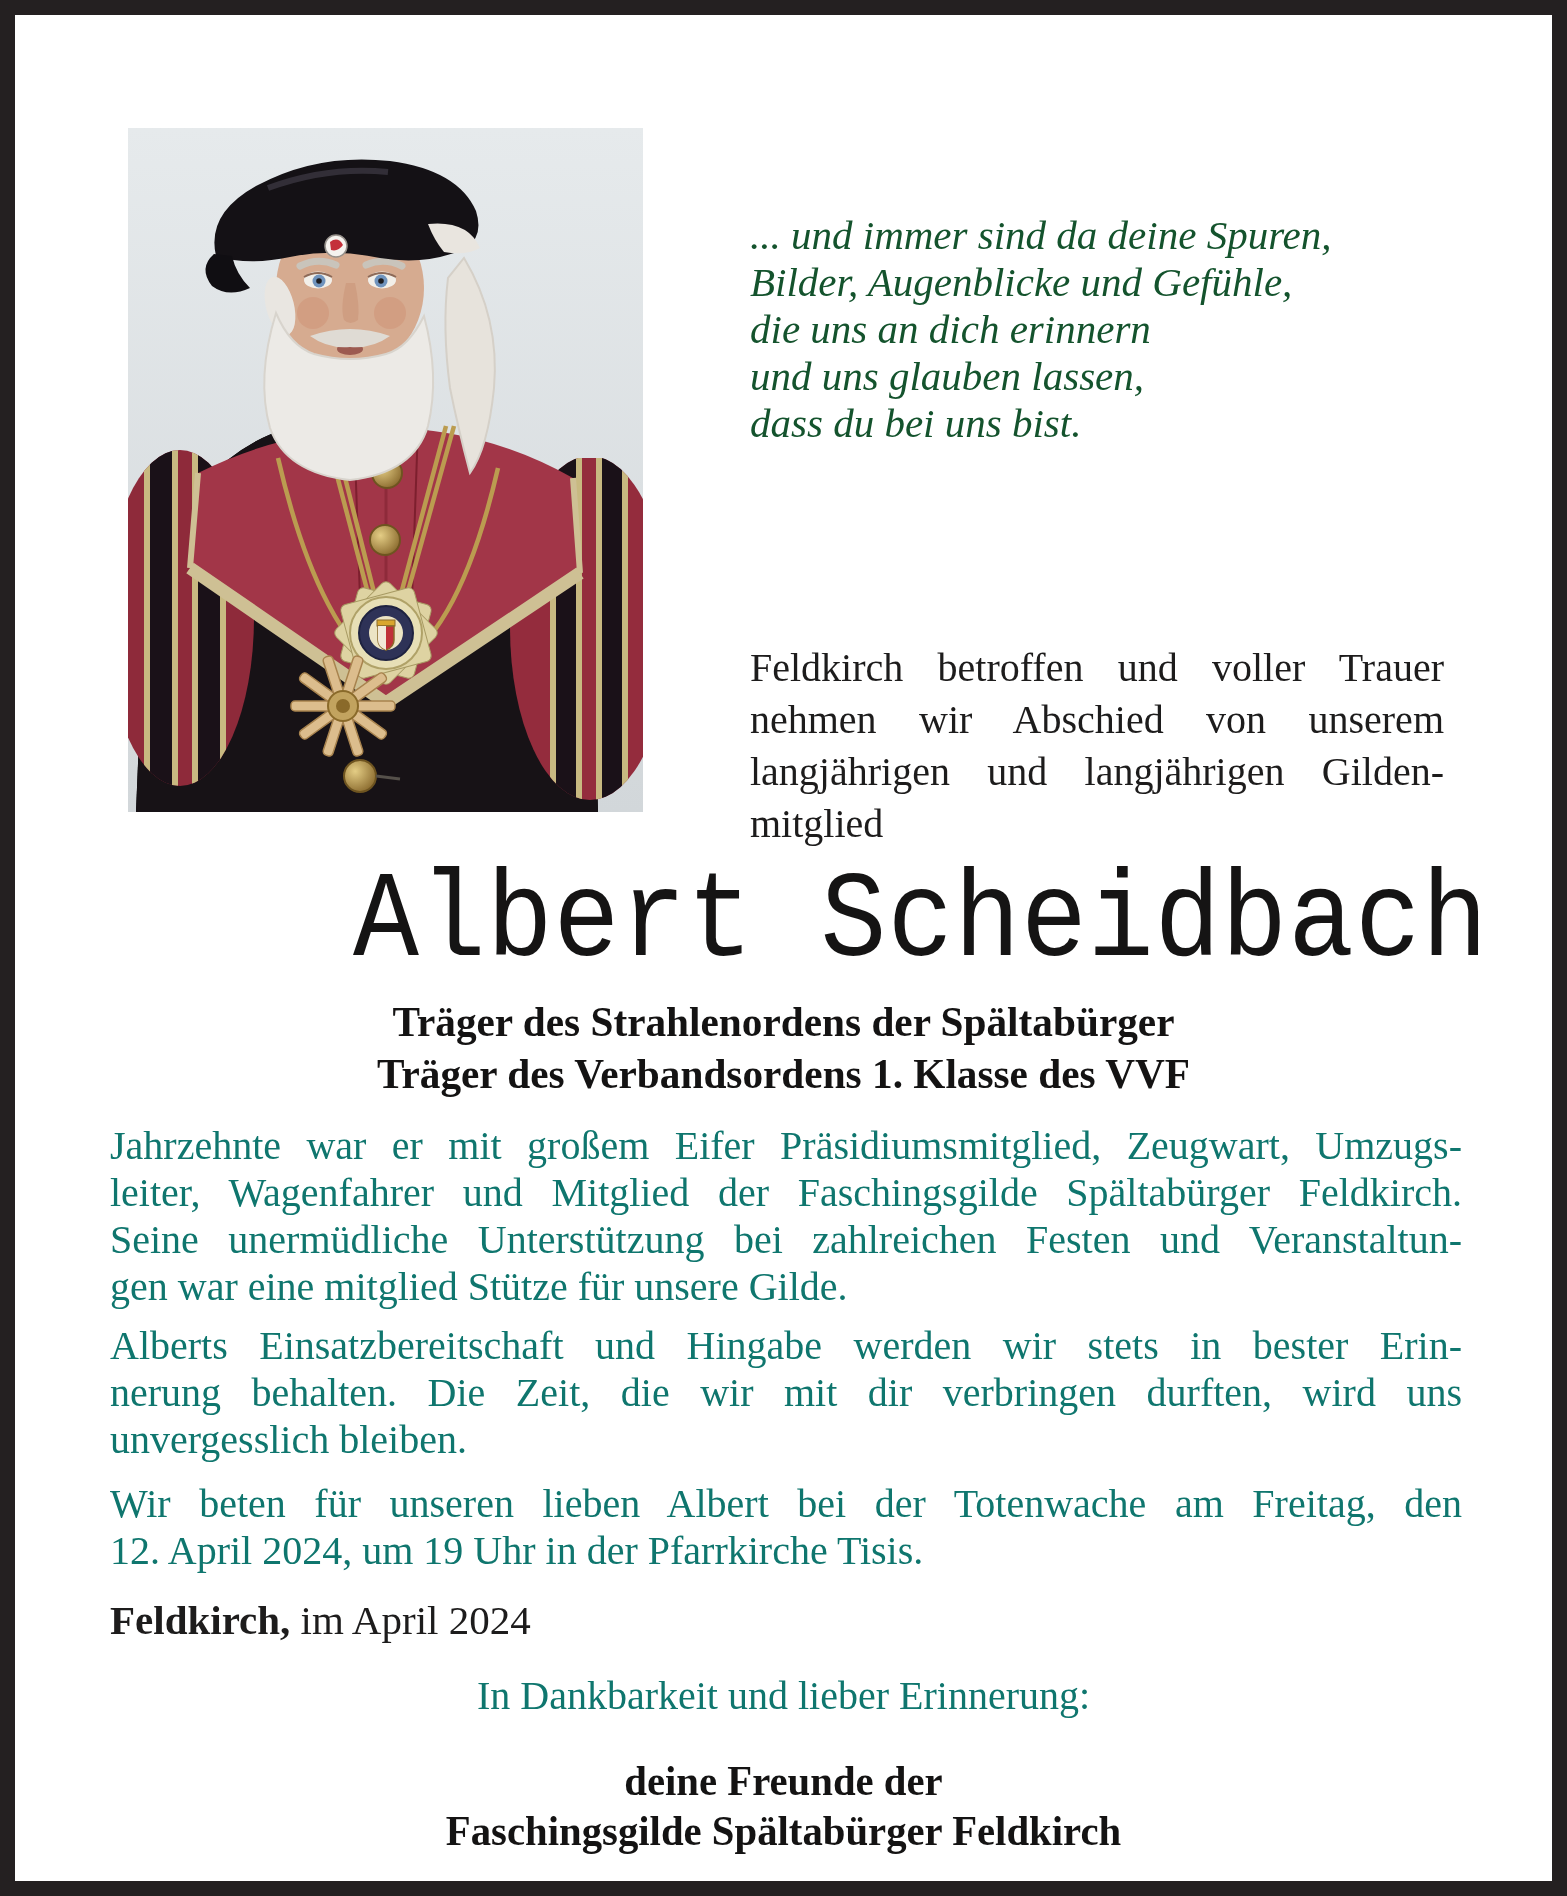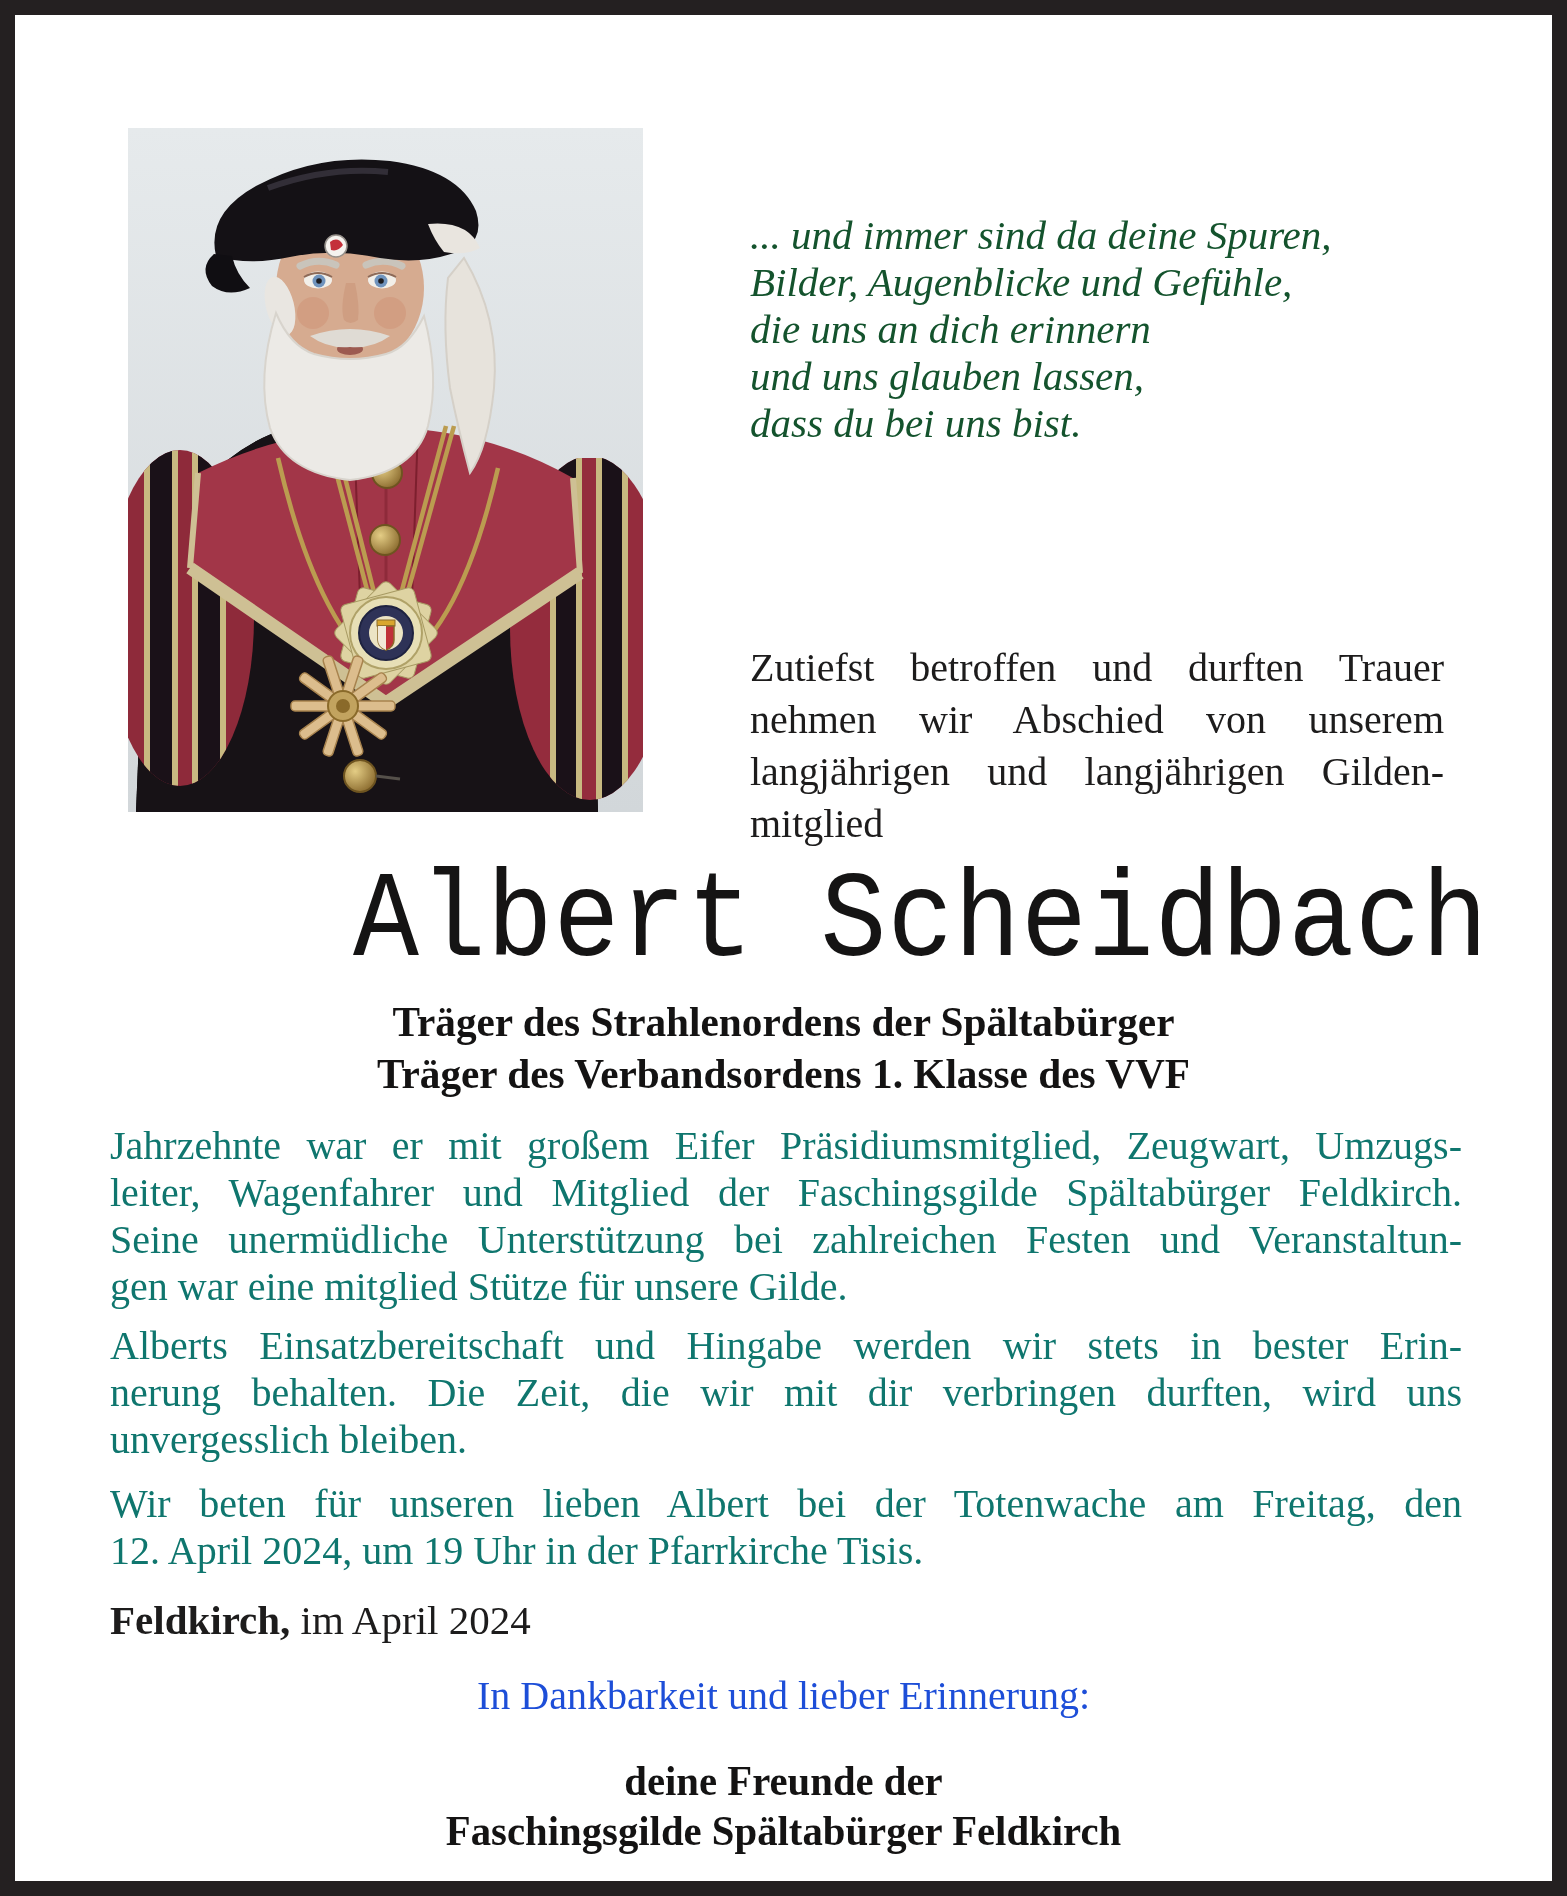--- a/index.html
+++ b/index.html
@@ -27,21 +27,21 @@
   .titles{position:absolute;left:0;top:981px;width:100%;text-align:center;
         font-weight:bold;font-size:43px;line-height:52px;color:#141313;}
   .title-line{transform:scaleX(.96);transform-origin:center;}
   
   .bodypara{position:absolute;left:95px;width:1352px;font-size:40px;line-height:47px;color:#0f766e;}
   .p1{top:1107px;} .p2{top:1307px;} .p3{top:1465px;}
   
   .dateline{position:absolute;left:95px;top:1581px;font-size:41px;}
   .dateline .place{font-weight:bold;}
   
-  .closing{position:absolute;left:0;top:1657px;width:100%;text-align:center;font-size:40px;color:#1d4ed8;}
+  .closing{position:absolute;left:0;top:1657px;width:100%;text-align:center;font-size:40px;color:#0f766e;}
   .signature{position:absolute;left:0;top:1741px;width:100%;text-align:center;
         font-weight:bold;font-size:42px;line-height:50px;color:#141313;}
   .signature .sig-line{transform:scaleX(.97);transform-origin:center;}
 </style>
 </head>
 <body>
 
 <div class="frame">
   <div class="sheet">
 
@@ -189,21 +189,21 @@
 
     <div class="poem">
         <div class="poem-line">... und immer sind da deine Spuren,</div>
         <div class="poem-line">Bilder, Augenblicke und Gefühle,</div>
         <div class="poem-line">die uns an dich erinnern</div>
         <div class="poem-line">und uns glauben lassen,</div>
         <div class="poem-line">dass du bei uns bist.</div>
       </div>
 
     <div class="intro jpara">
-        <div class="intro-line">Zutiefst betroffen und durften Trauer</div>
+        <div class="intro-line">Feldkirch betroffen und voller Trauer</div>
         <div class="intro-line">nehmen wir Abschied von unserem</div>
         <div class="intro-line">langjährigen und langjährigen Gilden-</div>
         <div class="intro-line">mitglied</div>
       </div>
 
     <div class="name">
       <span class="condense">Albert Scheidbach</span>
     </div>
 
     <div class="titles">

